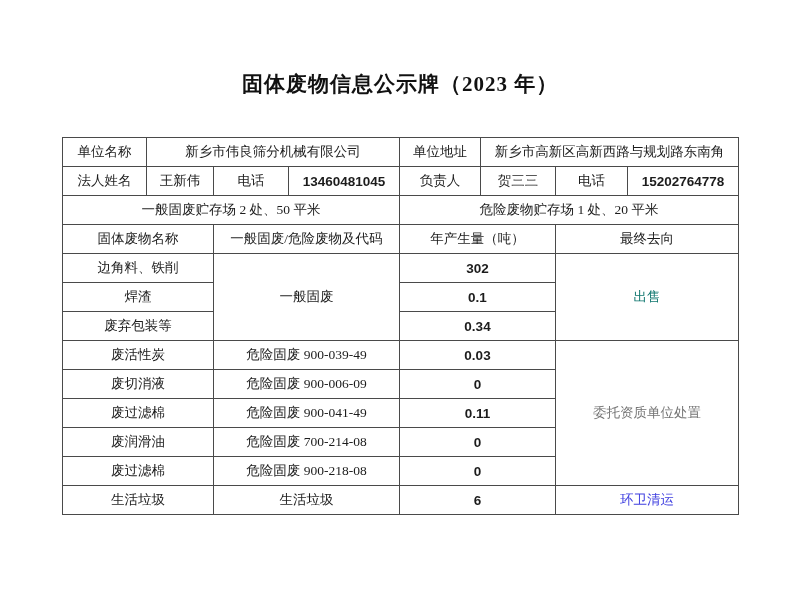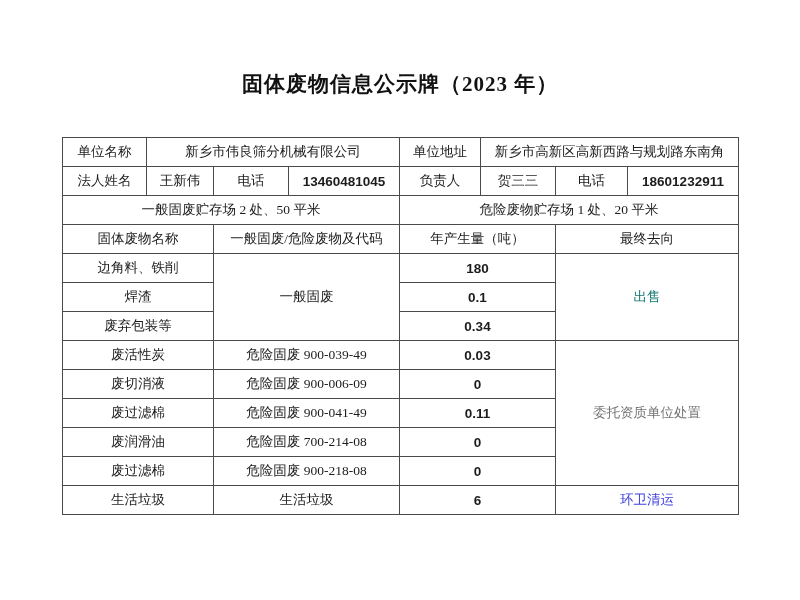--- a/index.html
+++ b/index.html
@@ -92,39 +92,39 @@
     </tr>
 
     <tr>
       <td>法人姓名</td>
       <td>王新伟</td>
       <td>电话</td>
       <td class="num">13460481045</td>
       <td>负责人</td>
       <td>贺三三</td>
       <td>电话</td>
-      <td class="num">18601232911</td>
+      <td class="num">15202764778</td>
     </tr>
 
     <tr>
       <td colspan="4">一般固废贮存场 2 处、50 平米</td>
       <td colspan="4">危险废物贮存场 1 处、20 平米</td>
     </tr>
 
     <tr>
       <td colspan="2">固体废物名称</td>
       <td colspan="2">一般固废/危险废物及代码</td>
       <td colspan="2">年产生量（吨）</td>
       <td colspan="2">最终去向</td>
     </tr>
 
     <tr>
       <td colspan="2">边角料、铁削</td>
       <td colspan="2" rowspan="3">一般固废</td>
-      <td colspan="2" class="num">180</td>
+      <td colspan="2" class="num">302</td>
       <td colspan="2" rowspan="3" class="blue" style="color: #0f766e;">出售</td>
     </tr>
     <tr>
       <td colspan="2">焊渣</td>
       <td colspan="2" class="num">0.1</td>
     </tr>
     <tr>
       <td colspan="2">废弃包装等</td>
       <td colspan="2" class="num">0.34</td>
     </tr>

